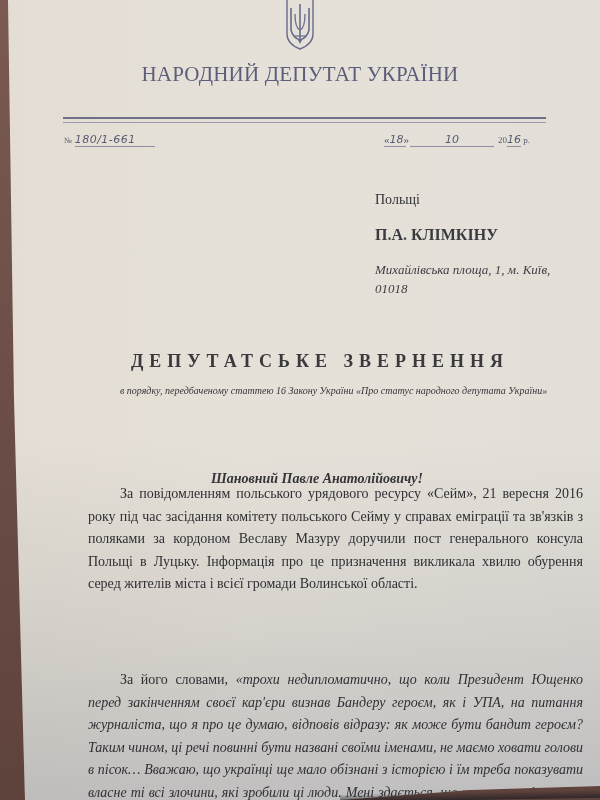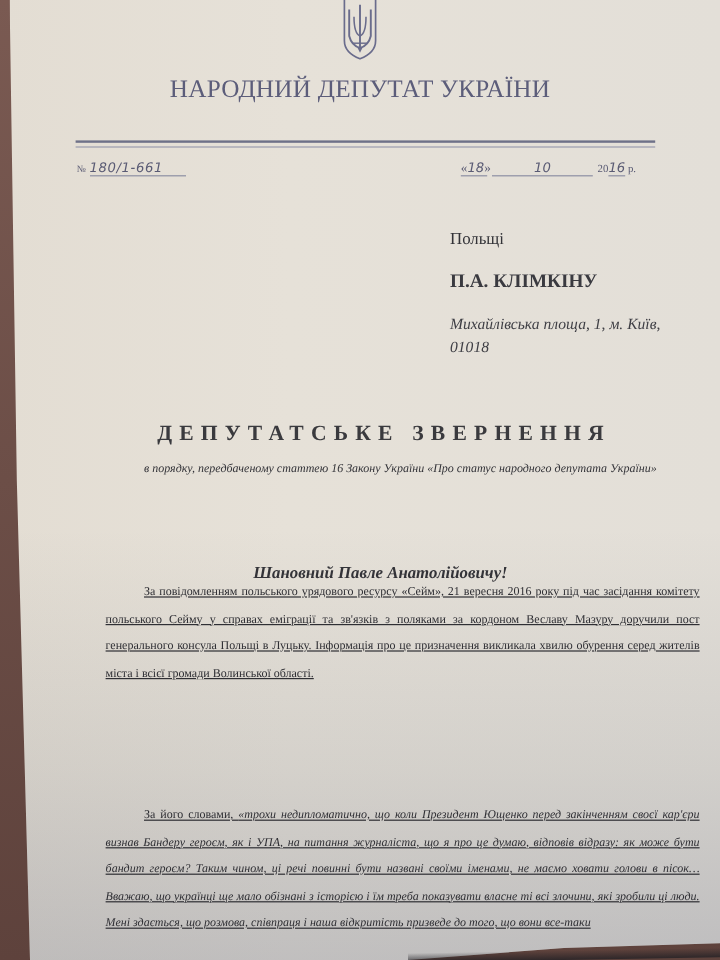--- a/index.html
+++ b/index.html
@@ -140,25 +140,24 @@
       text-align: center;
       font-style: italic;
       font-weight: bold;
       font-size: 14px;
       color: #333338;
       margin-top: 28px;
     }
     .body {
       position: absolute;
       left: 88px; width: 495px;
-      font-size: 10px;
+      font-size: 14px;
       line-height: 22.5px;
       color: #2f2f34;
       text-align: justify;
-      text-decoration: underline;
     }
     .body p { margin: 0; text-indent: 32px; }
     .p1 { top: 483px; }
     .p2 { top: 601px; }
     .p3 { top: 669px; }
     .p3 .quote { font-style: italic; }
   </style>
 </head>
 <body>
 

